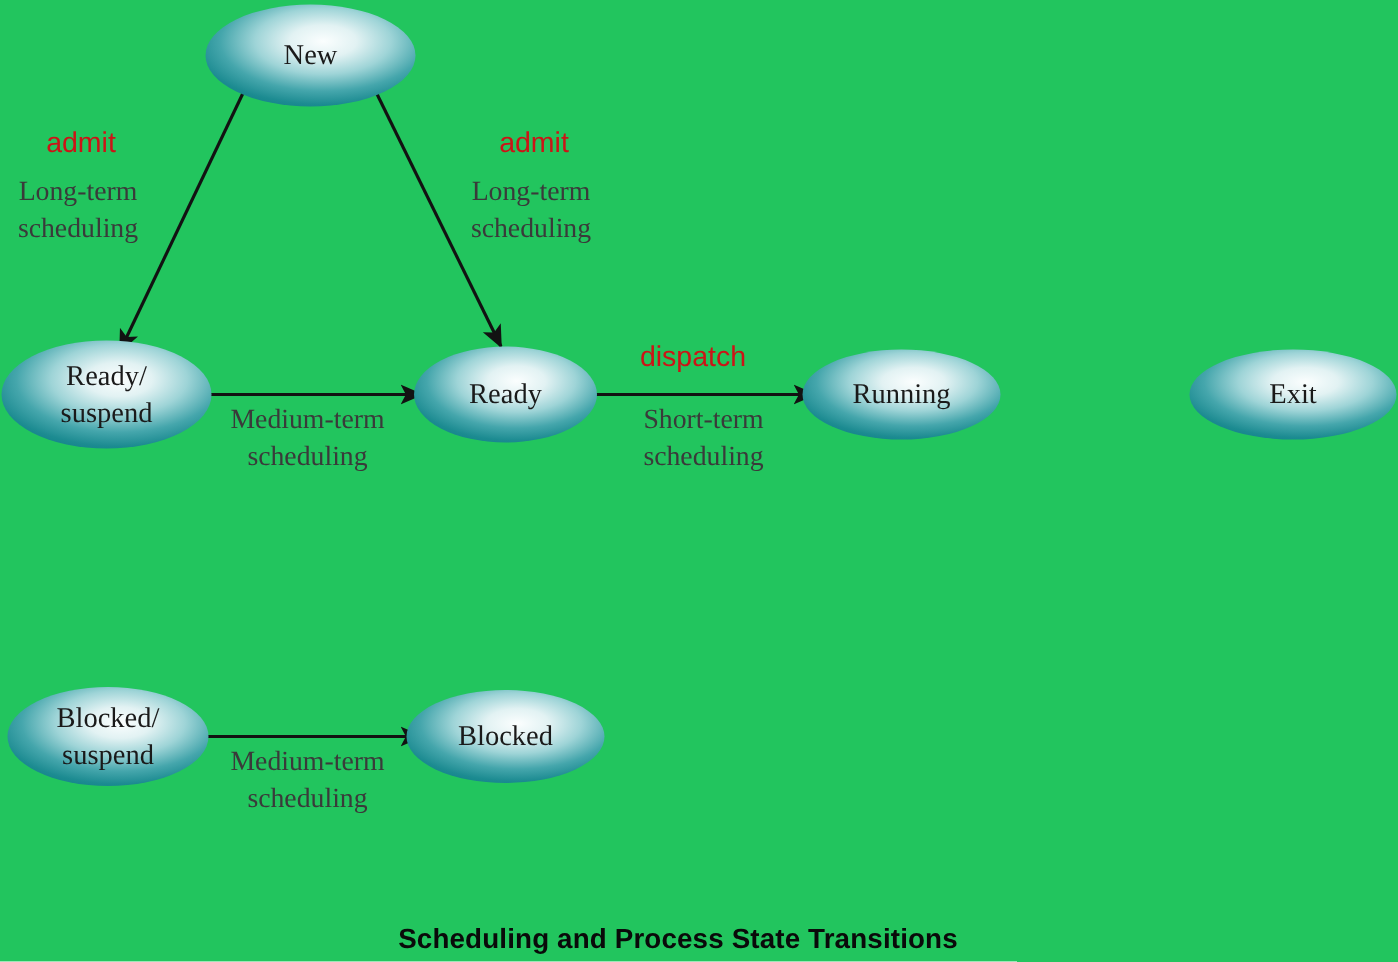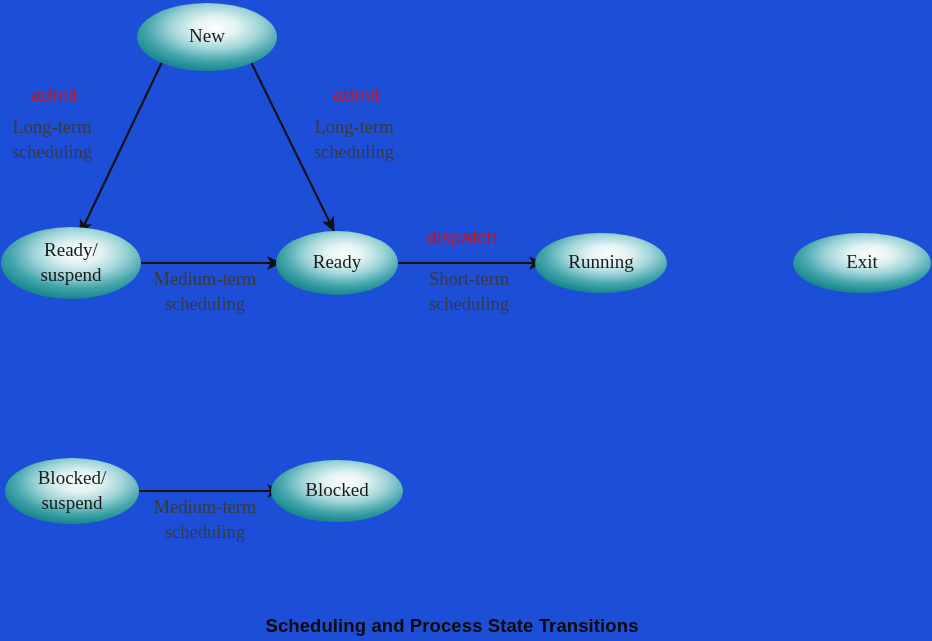--- a/index.html
+++ b/index.html
@@ -4,21 +4,21 @@
 <style>
   html, body {
     margin: 0;
     padding: 0;
     background: #ffffff;
   }
   #canvas {
     position: relative;
     width: 932px;
     height: 641px;
-    background: #1d4ed8;
+    background: #22c55e;
     overflow: hidden;
     font-family: "Liberation Serif", "DejaVu Serif", serif;
   }
   svg#diagram {
     position: absolute;
     left: 0;
     top: 0;
     width: 932px;
     height: 641px;
   }

